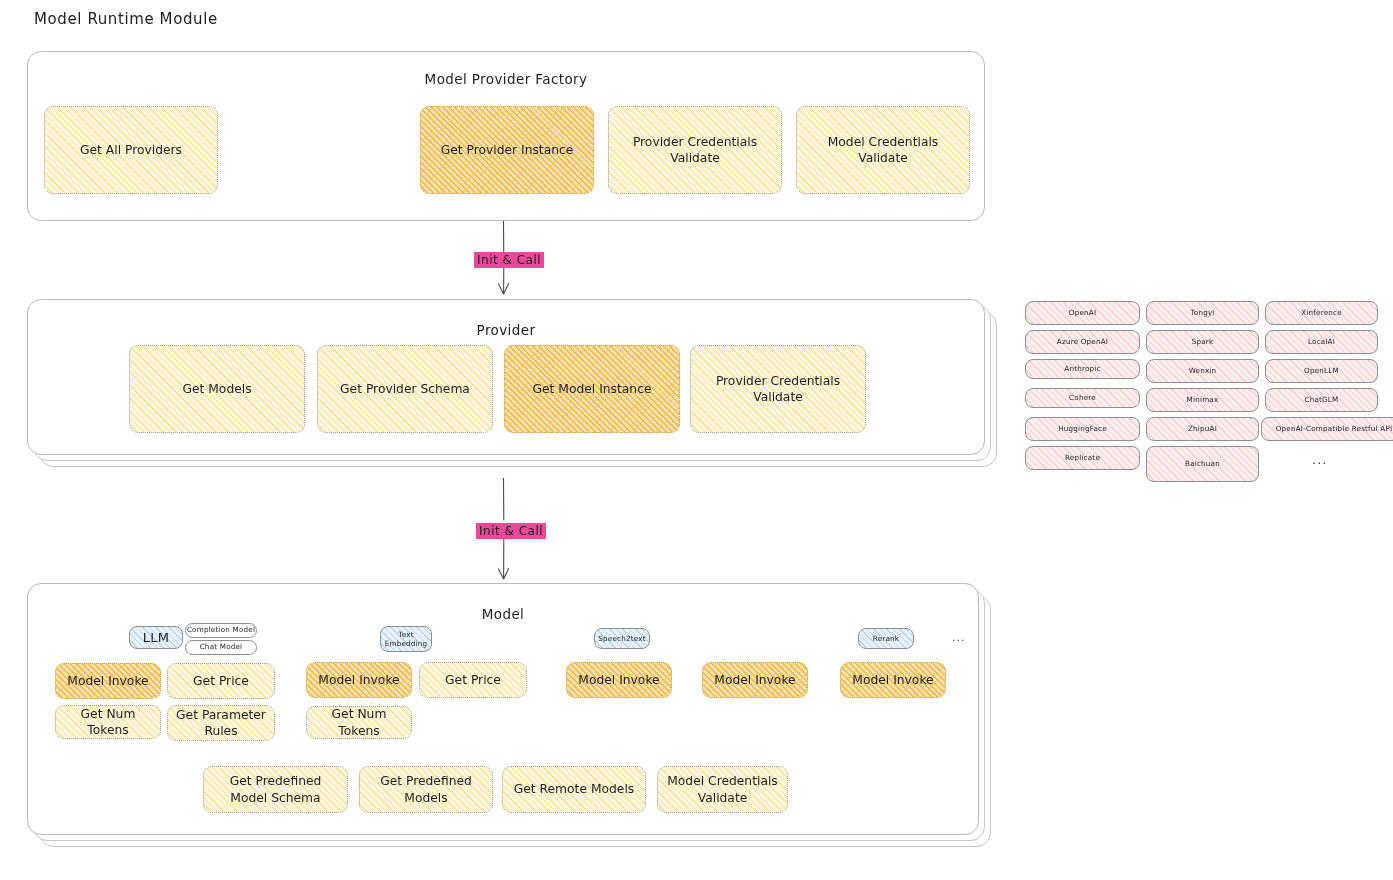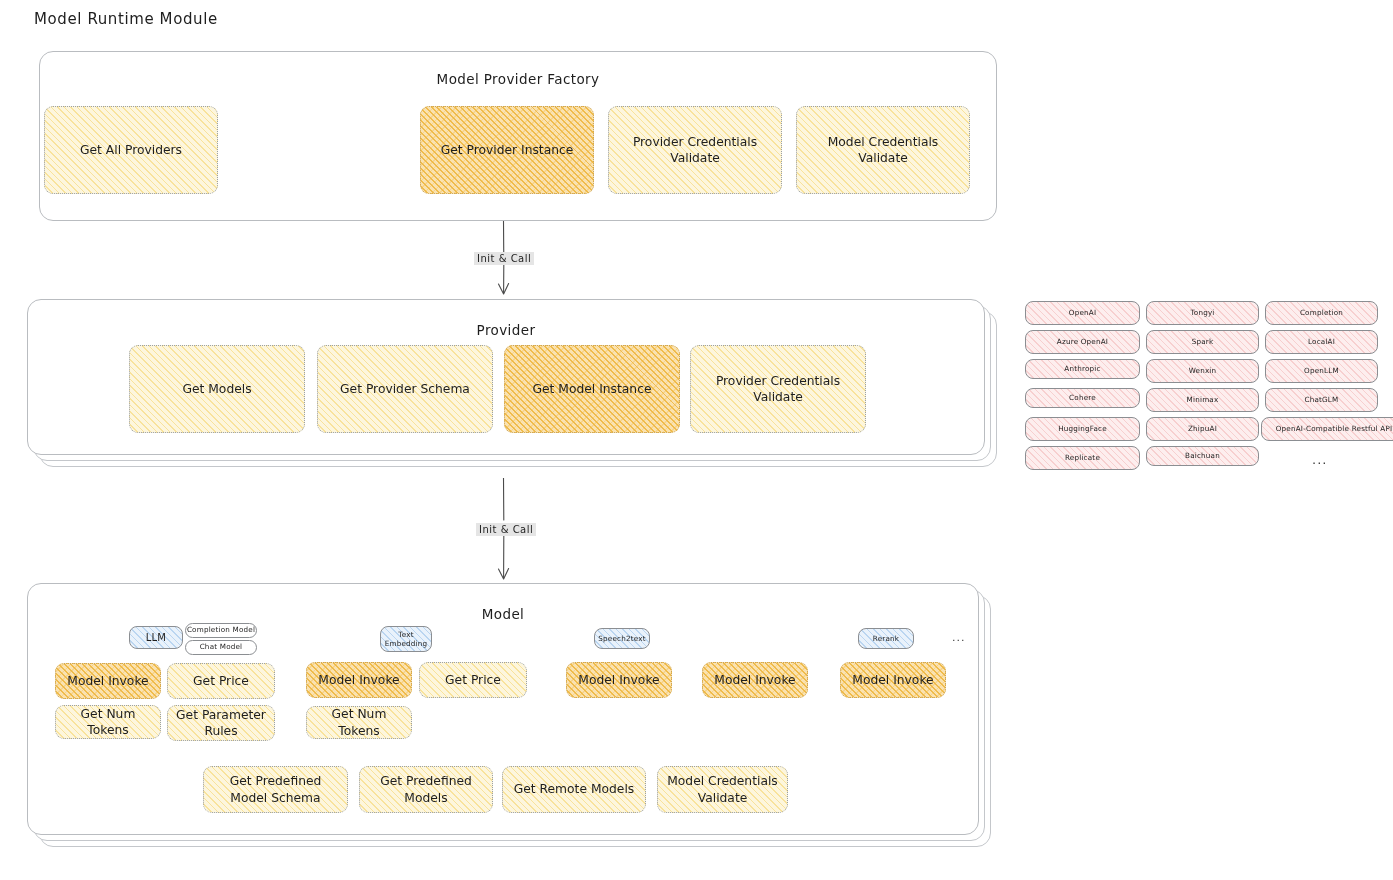--- a/index.html
+++ b/index.html
@@ -74,38 +74,38 @@
   }
   .plainbox{
     position:absolute;box-sizing:border-box;
     background:#ffffff;border:1.15px solid #8b8e92;border-radius:8px;
     display:flex;align-items:center;justify-content:center;text-align:center;
     color:#1e1e1e;line-height:1.2;
   }
   .f12{font-size:12.3px;}
   .f13{font-size:13px;}
   .f7{font-size:7.2px;letter-spacing:.2px;}
-  .f75{font-size:10px;letter-spacing:.2px;}
+  .f75{font-size:13px;letter-spacing:.2px;}
 
   
   .arrow{position:absolute;}
   .arrow-label{
-    position:absolute;font-size:10px;color:#1e1e1e;letter-spacing:.5px;
-    background:#e5e5e5;padding:1px 3px;white-space:nowrap;
+    position:absolute;font-size:12px;color:#1e1e1e;letter-spacing:.5px;
+    background:#ec4899;padding:1px 3px;white-space:nowrap;
   }
   .ellipsis{position:absolute;font-size:13px;color:#3d3d3d;letter-spacing:1px;}
 </style>
 </head>
 <body>
 
 <div class="stage">
 
   <div class="page-title">Model Runtime Module</div>
 
-  <div class="card" style="left:27px;top:51px;width:958px;height:170px;margin-left:12px;">
+  <div class="card" style="left:27px;top:51px;width:958px;height:170px;">
     <div class="card-title f13" style="top:19px;">Model Provider Factory</div>
   </div>
   <div class="hatch hatch-light f12" style="left:44px;top:106px;width:174px;height:88px;">
     <span>Get All Providers</span>
   </div>
   <div class="hatch hatch-strong f12" style="left:420px;top:106px;width:174px;height:88px;">
     <span>Get Provider Instance</span>
   </div>
   <div class="hatch hatch-light f12" style="left:608px;top:106px;width:174px;height:88px;">
     <span>Provider Credentials Validate</span>
@@ -165,26 +165,26 @@
     </div>
   <div class="hatch hatch-pink f7" style="left:1146px;top:359px;width:113px;height:24px;">
     <span>Wenxin</span>
     </div>
   <div class="hatch hatch-pink f7" style="left:1146px;top:388px;width:113px;height:24px;">
     <span>Minimax</span>
     </div>
   <div class="hatch hatch-pink f7" style="left:1146px;top:417px;width:113px;height:24px;">
     <span>ZhipuAI</span>
     </div>
-  <div class="hatch hatch-pink f7" style="left:1146px;top:446px;width:113px;height:20px;">
+  <div class="hatch hatch-pink f7" style="left:1146px;top:446px;width:113px;height:36px;">
     <span>Baichuan</span>
     </div>
 
   <div class="hatch hatch-pink f7" style="left:1265px;top:301px;width:113px;height:24px;">
-    <span>Completion</span>
+    <span>Xinference</span>
     </div>
   <div class="hatch hatch-pink f7" style="left:1265px;top:330px;width:113px;height:24px;">
     <span>LocalAI</span>
     </div>
   <div class="hatch hatch-pink f7" style="left:1265px;top:359px;width:113px;height:24px;">
     <span>OpenLLM</span>
     </div>
   <div class="hatch hatch-pink f7" style="left:1265px;top:388px;width:113px;height:24px;">
     <span>ChatGLM</span>
     </div>

